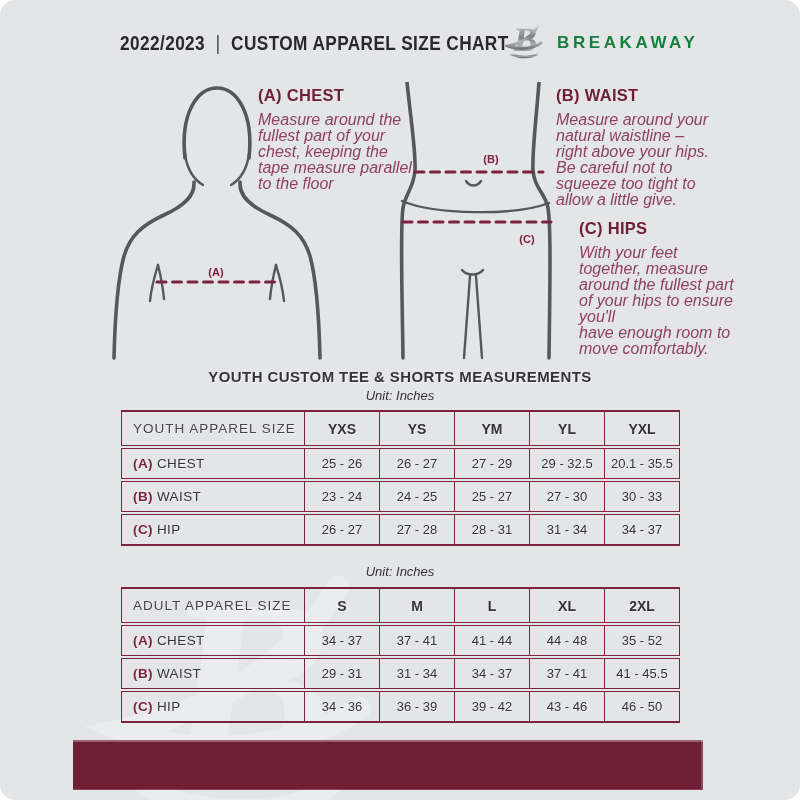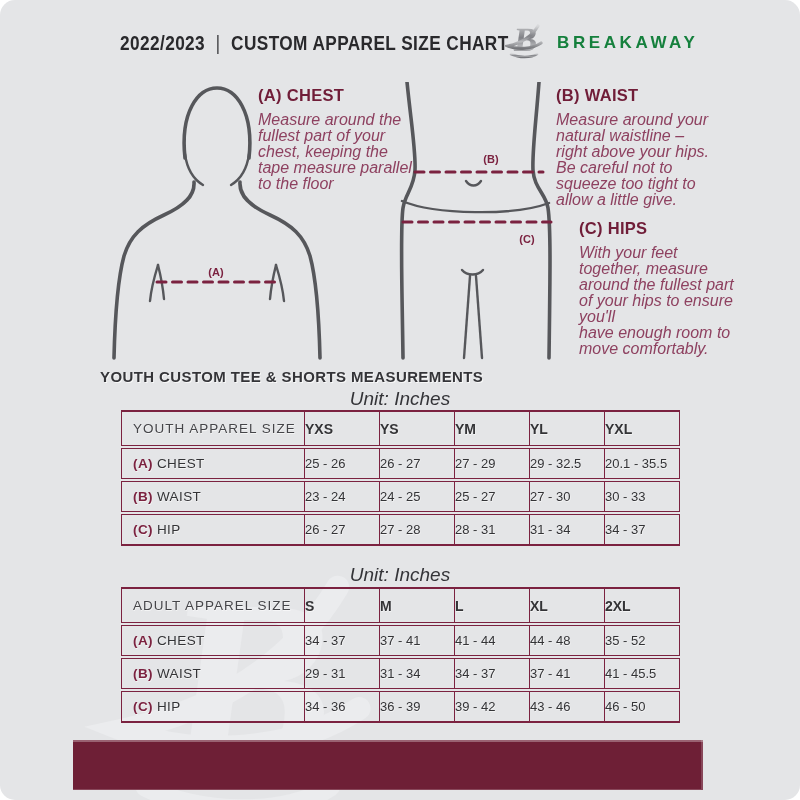--- a/index.html
+++ b/index.html
@@ -39,42 +39,42 @@
   .inst-c{left:579px;top:219px;}
   .inst h3{
     margin:0;font-size:16.5px;font-weight:700;color:#701d38;letter-spacing:.3px;
   }
   .inst p{
     margin:7px 0 0 0;font-size:16px;line-height:16px;
     font-style:italic;color:#8e4160;white-space:pre-line;
   }
   
   .tbl-title{
-    position:absolute;left:100px;width:600px;text-align:left;
+    position:absolute;left:100px;width:600px;text-align:center;
     font-weight:700;font-size:15px;letter-spacing:.4px;color:#343438;
     text-shadow:1px 1px 0 rgba(255,255,255,.75);
   }
   .tbl-unit{
     position:absolute;left:100px;width:600px;text-align:center;
-    font-style:italic;font-size:19px;color:#343438;
+    font-style:italic;font-size:13px;color:#343438;
   }
   .t1-title{top:368px;} .t1-unit{top:388px;}
   .t2-title{top:544px;} .t2-unit{top:564px;}
   .size-table{
     position:absolute;left:121px;width:558px;
     border-collapse:collapse;table-layout:fixed;
     font-size:13px;color:#333336;
     text-shadow:.5px .5px 0 rgba(255,255,255,.6);
     z-index:2;
   }
   .t1{top:410px;padding-left:48px;} .t2{top:587px;}
   .size-table col.c-lbl{width:183px;}
   .size-table col.c-val{width:75px;}
   .size-table th,.size-table td{
-    padding:0;text-align:left;height:29px;
+    padding:0;text-align:center;height:29px;
     border-left:1.5px solid #7b2240;border-right:1.5px solid #7b2240;
     background:transparent;font-weight:400;
   }
   .size-table thead th{height:33px;font-weight:700;font-size:14px;}
   .size-table thead th.lbl{
     font-weight:400;font-size:13.5px;letter-spacing:1px;color:#454549;text-align:left;padding-left:11px;
   }
   .size-table thead tr{border-top:2px solid #7b2240;border-bottom:4px double #7b2240;}
   .size-table tbody tr{border-bottom:4px double #7b2240;}
   .size-table tbody tr:last-child{border-bottom:2.5px solid #7b2240;}

